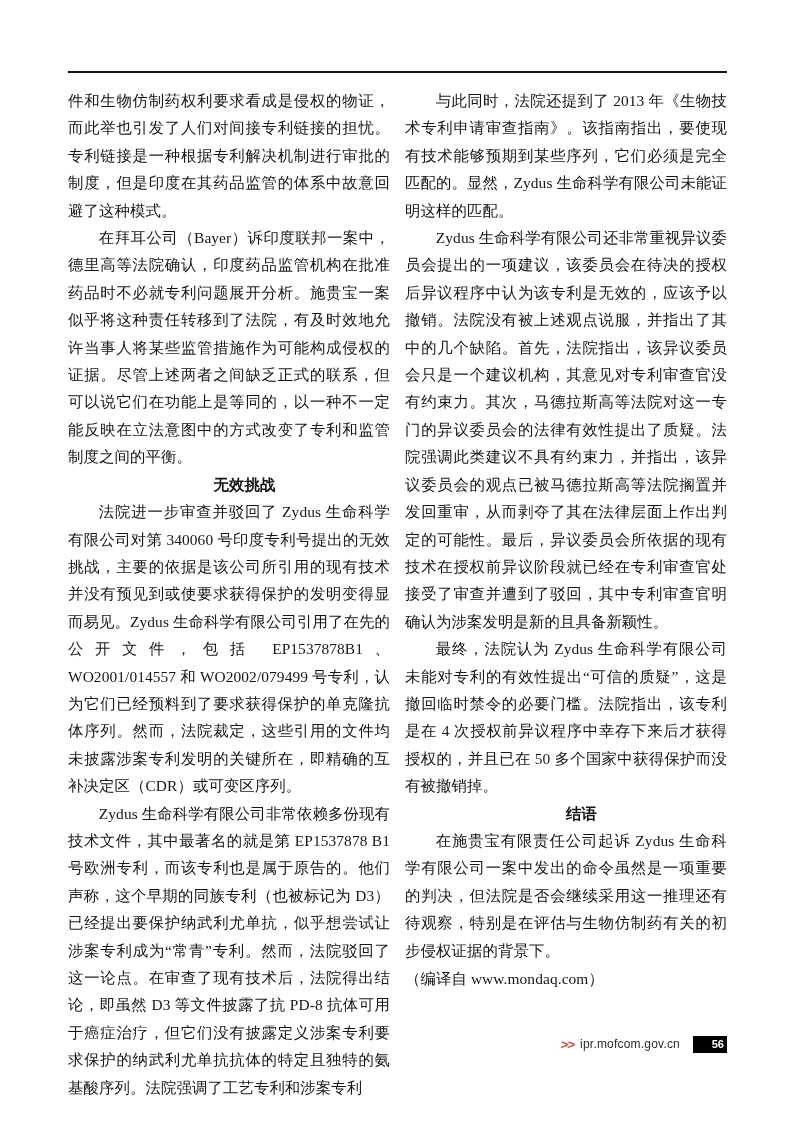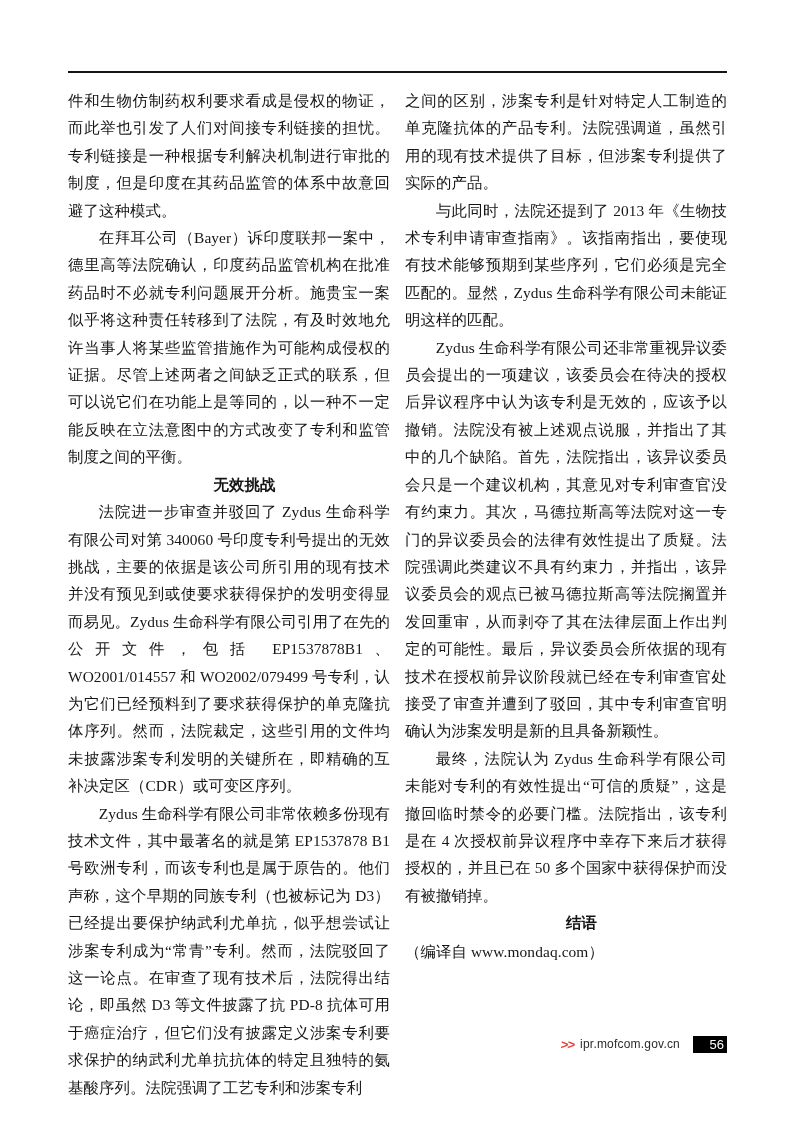--- a/index.html
+++ b/index.html
@@ -63,47 +63,47 @@
     font-weight: 500;
     color: #2b2b2b;
     letter-spacing: 0.2px;
   }
   .footer .page-badge {
     margin-left: 13px;
     width: 31px;
     height: 17px;
     background: #000000;
     color: #ffffff;
-    font-size: 13px;
-    font-weight: normal;
+    font-size: 11px;
+    font-weight: bold;
     line-height: 17px;
     text-align: right;
     padding-right: 3px;
   }
 </style>
 </head>
 <body>
 
 <div class="page">
   <div class="top-rule"></div>
 
   <div class="columns">
     <div class="column">
         <p class="blk continuation">件和生物仿制药权利要求看成是侵权的物证，而此举也引发了人们对间接专利链接的担忧。专利链接是一种根据专利解决机制进行审批的制度，但是印度在其药品监管的体系中故意回避了这种模式。</p>
         <p class="blk paragraph">在拜耳公司（Bayer）诉印度联邦一案中，德里高等法院确认，印度药品监管机构在批准药品时不必就专利问题展开分析。施贵宝一案似乎将这种责任转移到了法院，有及时效地允许当事人将某些监管措施作为可能构成侵权的证据。尽管上述两者之间缺乏正式的联系，但可以说它们在功能上是等同的，以一种不一定能反映在立法意图中的方式改变了专利和监管制度之间的平衡。</p>
         <p class="blk heading">无效挑战</p>
         <p class="blk paragraph">法院进一步审查并驳回了 Zydus 生命科学有限公司对第 340060 号印度专利号提出的无效挑战，主要的依据是该公司所引用的现有技术并没有预见到或使要求获得保护的发明变得显而易见。Zydus 生命科学有限公司引用了在先的公开文件，包括 EP1537878B1、WO2001/014557 和 WO2002/079499 号专利，认为它们已经预料到了要求获得保护的单克隆抗体序列。然而，法院裁定，这些引用的文件均未披露涉案专利发明的关键所在，即精确的互补决定区（CDR）或可变区序列。</p>
         <p class="blk paragraph">Zydus 生命科学有限公司非常依赖多份现有技术文件，其中最著名的就是第 EP1537878 B1 号欧洲专利，而该专利也是属于原告的。他们声称，这个早期的同族专利（也被标记为 D3）已经提出要保护纳武利尤单抗，似乎想尝试让涉案专利成为“常青”专利。然而，法院驳回了这一论点。在审查了现有技术后，法院得出结论，即虽然 D3 等文件披露了抗 PD-8 抗体可用于癌症治疗，但它们没有披露定义涉案专利要求保护的纳武利尤单抗抗体的特定且独特的氨基酸序列。法院强调了工艺专利和涉案专利</p>
       </div>
     <div class="column">
-        <p class="blk continuation">之间的区别，涉案专利是针对特定人工制造的单克隆抗体的产品专利。法院强调道，虽然引用的现有技术提供了目标，但涉案专利提供了实际的产品。</p>
         <p class="blk paragraph">与此同时，法院还提到了 2013 年《生物技术专利申请审查指南》。该指南指出，要使现有技术能够预期到某些序列，它们必须是完全匹配的。显然，Zydus 生命科学有限公司未能证明这样的匹配。</p>
         <p class="blk paragraph">Zydus 生命科学有限公司还非常重视异议委员会提出的一项建议，该委员会在待决的授权后异议程序中认为该专利是无效的，应该予以撤销。法院没有被上述观点说服，并指出了其中的几个缺陷。首先，法院指出，该异议委员会只是一个建议机构，其意见对专利审查官没有约束力。其次，马德拉斯高等法院对这一专门的异议委员会的法律有效性提出了质疑。法院强调此类建议不具有约束力，并指出，该异议委员会的观点已被马德拉斯高等法院搁置并发回重审，从而剥夺了其在法律层面上作出判定的可能性。最后，异议委员会所依据的现有技术在授权前异议阶段就已经在专利审查官处接受了审查并遭到了驳回，其中专利审查官明确认为涉案发明是新的且具备新颖性。</p>
         <p class="blk paragraph">最终，法院认为 Zydus 生命科学有限公司未能对专利的有效性提出“可信的质疑”，这是撤回临时禁令的必要门槛。法院指出，该专利是在 4 次授权前异议程序中幸存下来后才获得授权的，并且已在 50 多个国家中获得保护而没有被撤销掉。</p>
         <p class="blk heading">结语</p>
+        <p class="blk paragraph">在施贵宝有限责任公司起诉 Zydus 生命科学有限公司一案中发出的命令虽然是一项重要的判决，但法院是否会继续采用这一推理还有待观察，特别是在评估与生物仿制药有关的初步侵权证据的背景下。</p>
         <p class="blk attribution">（编译自 www.mondaq.com）</p>
       </div>
   </div>
 
   <div class="footer">
     <span class="chevrons" style="color: rgb(232, 67, 58);">&gt;&gt;</span>
     <span class="site">ipr.mofcom.gov.cn</span>
     <span class="page-badge">56</span>
   </div>
 </div>

